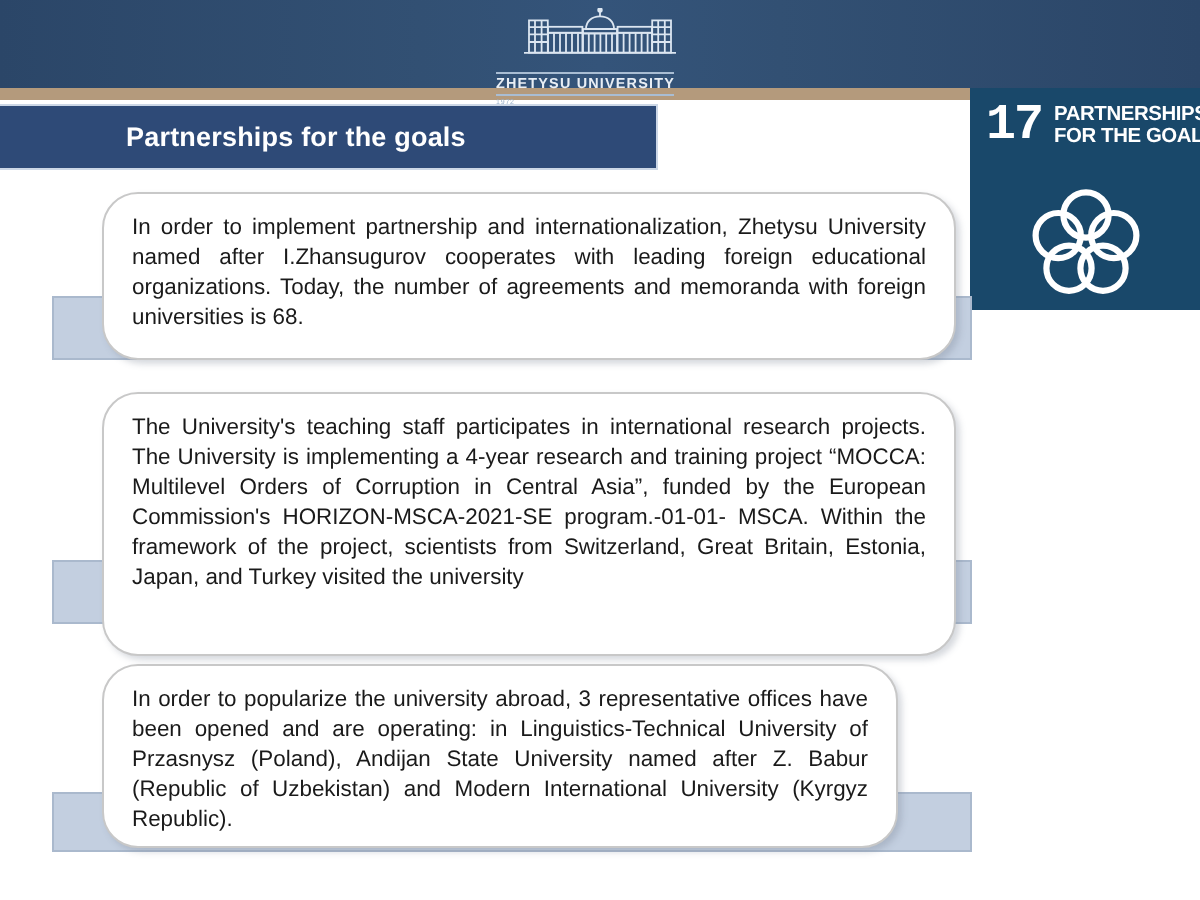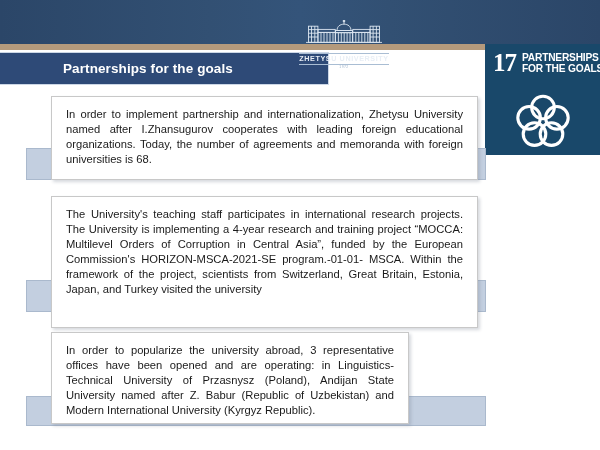--- a/index.html
+++ b/index.html
@@ -45,26 +45,24 @@
     top: 44px;
     width: 600px;
     height: 6px;
     background: #b49a7c;
   }
 
   
   .logo-wrap {
     position: absolute;
     left: 248px;
-    top: 20px;
+    top: 4px;
     width: 104px;
     height: 44px;
     z-index: 4;
-    text-align: center;
-    margin-left: 44px;
   }
   .logo-wrap svg { display: block; margin: 0 auto; }
   .logo-name {
     font-size: 7.2px;
     letter-spacing: 0.6px;
     color: #e8eef5;
     font-weight: 700;
     margin-top: -1px;
     border-top: 1px solid #a9bdd3;
     border-bottom: 1px solid #a9bdd3;
@@ -115,21 +113,21 @@
     display: flex;
     align-items: flex-start;
     padding: 8px 0 0 8px;
   }
   .sdg-num {
     color: #ffffff;
     font-size: 25px;
     font-weight: 700;
     line-height: 22px;
     letter-spacing: -1px;
-    font-family: Liberation Serif, serif;
+    font-family: Liberation Mono, monospace;
   }
   .sdg-words {
     color: #ffffff;
     font-size: 10.2px;
     font-weight: 700;
     line-height: 11px;
     margin-left: 6px;
     letter-spacing: -0.2px;
     white-space: nowrap;
   }
@@ -143,21 +141,21 @@
     position: absolute;
     background: #c3cfe0;
     border: 1px solid #aab9cd;
     box-sizing: border-box;
     z-index: 1;
   }
   .card {
     position: absolute;
     background: #ffffff;
     border: 1px solid #c8c8c8;
-    border-radius: 0;
+    border-radius: 18px;
     box-sizing: border-box;
     z-index: 2;
     box-shadow: 2px 2px 3px rgba(120,130,145,0.30);
   }
   .card-text {
     color: #1a1a1a;
     font-size: 11.2px;
     line-height: 15.1px;
     text-align: justify;
     text-justify: inter-word;
@@ -166,21 +164,21 @@
   }
 
   
   #card1-shadow { left: 26px; top: 148px; width: 460px; height: 32px; }
   #card1 { left: 51px; top: 96px; width: 427px; height: 84px; }
   
   #card2-shadow { left: 26px; top: 280px; width: 460px; height: 32px; }
   #card2 { left: 51px; top: 196px; width: 427px; height: 132px; }
   
   #card3-shadow { left: 26px; top: 396px; width: 460px; height: 30px; }
-  #card3 { left: 51px; top: 332px; width: 358px; height: 92px; }
+  #card3 { left: 51px; top: 332px; width: 398px; height: 92px; }
 </style>
 </head>
 <body>
 
 <div class="slide">
 
   <div class="header-band"></div>
   <div class="header-gold"></div>
 
   <div class="logo-wrap">

